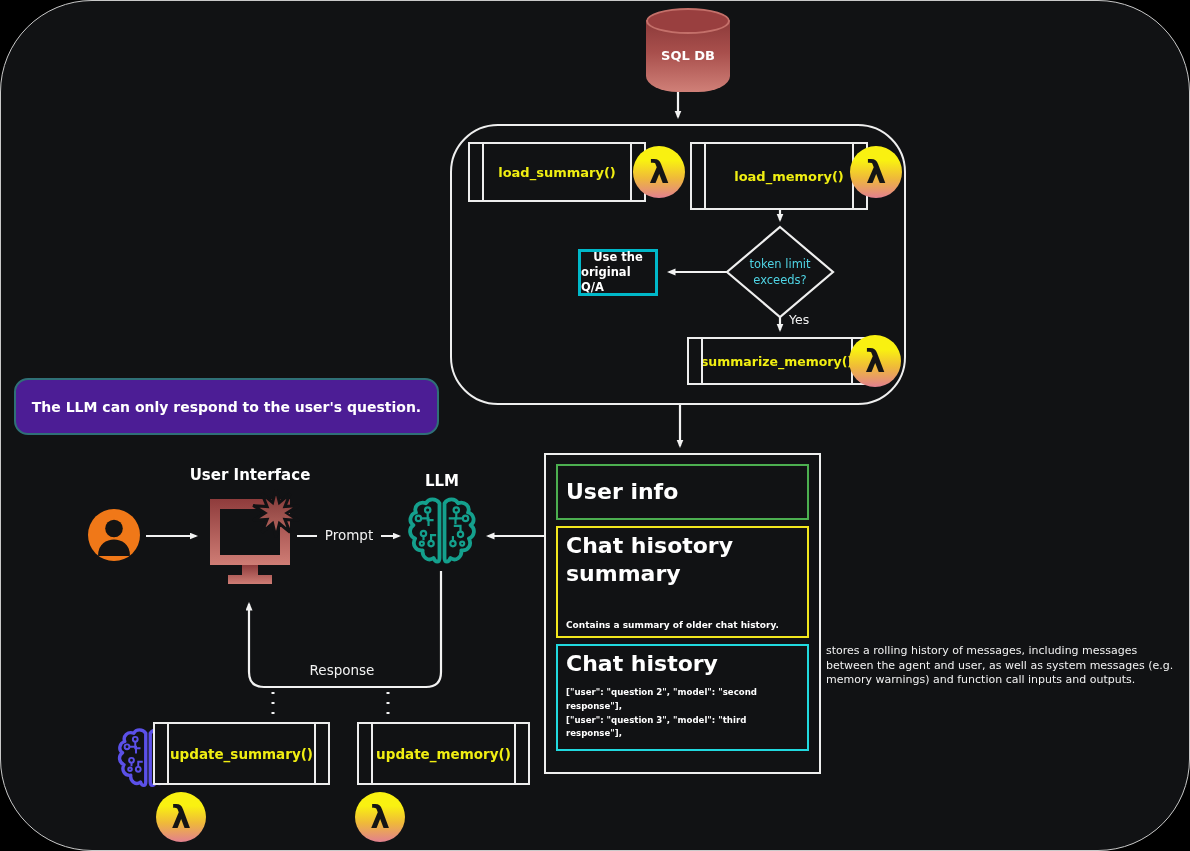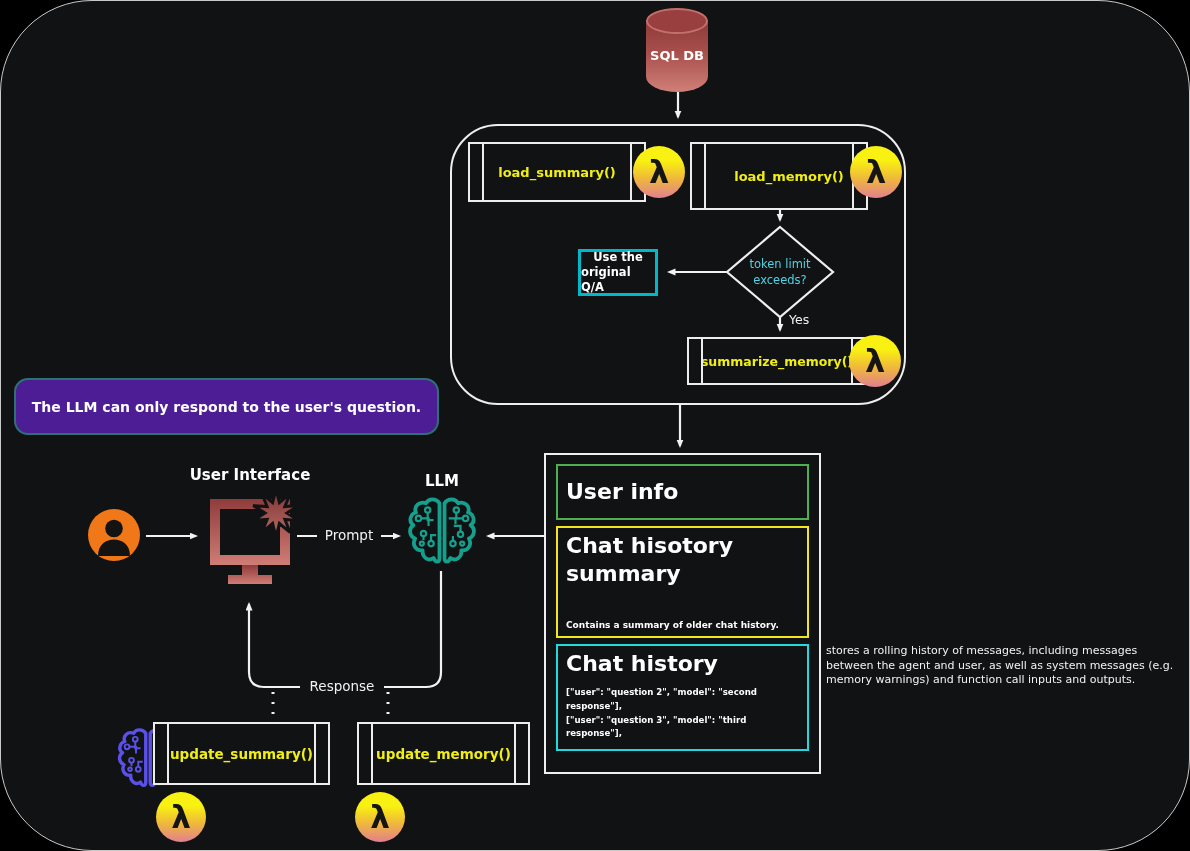--- a/index.html
+++ b/index.html
@@ -12,21 +12,21 @@
     border:1px solid #c9c9c9; border-radius:92px; box-sizing:border-box;
   }
   .abs { position:absolute; box-sizing:border-box; }
 
   
   svg.wires { position:absolute; left:0; top:0; pointer-events:none; }
   .wire { stroke:#f2f2f2; stroke-width:2.2; fill:none; }
   .wire-dot { stroke:#f2f2f2; stroke-width:3; fill:none; stroke-dasharray:2 8; }
 
   
-  .cyl { width:62px; height:84px; }
+  .cyl { width:84px; height:84px; }
   .cyl-body { position:absolute; left:0; right:0; top:12px; bottom:0;
     background:linear-gradient(180deg,#8c3a3a 0%,#a84f4c 45%,#d08078 100%);
     border-radius:0 0 32px 32px / 0 0 16px 16px; }
   .cyl-top { position:absolute; left:0; right:0; top:0; height:26px; border-radius:50%;
     background:#993f3f; border:2px solid #c4706a; box-sizing:border-box; }
   .cyl-label { position:absolute; left:0; right:0; top:40px; text-align:center;
     color:#fff; font-weight:bold; font-size:13px; }
 
   
   .container-box { border:2px solid #efefef; border-radius:48px; background:transparent; }
@@ -224,21 +224,21 @@
     <polygon points="76,0 79.4,13.5 90.1,4.6 84.9,17.5 98.8,16.6 87,24 98.8,31.4 84.9,30.5 90.1,43.4 79.4,34.5 76,48 72.6,34.5 61.9,43.4 67.1,30.5 53.2,31.4 65,24 53.2,16.6 67.1,17.5 61.9,4.6 72.6,13.5" fill="url(#starG)" stroke="#111214" stroke-width="3"></polygon>
   </svg>
 
   <div class="abs onwire" style="left:317px;top:527px;width:64px;">Prompt</div>
 
   <div class="abs hdr" style="left:404px;top:472px;width:76px;">LLM</div>
   <svg class="abs brain" style="left:405px;top:492px;color:#14a08d;" width="74" height="78">
     <use href="#sym-brain" width="74" height="78"></use>
   </svg>
 
-  <div class="abs onwire" style="left:300px;top:678px;width:84px;">Response</div>
+  <div class="abs onwire" style="left:300px;top:662px;width:84px;">Response</div>
 
   <svg class="abs brain" style="left:115px;top:725px;color:#5b50e8;" width="66" height="66">
     <use href="#sym-brain" width="66" height="66"></use>
   </svg>
 
   <div class="abs sub" style="left:153px;top:722px;width:177px;height:63px;font-size:13.5px;">
     <span>update_summary()</span>
   </div>
   <div class="abs sub" style="left:357px;top:722px;width:173px;height:63px;font-size:13.5px;">
     <span>update_memory()</span>

